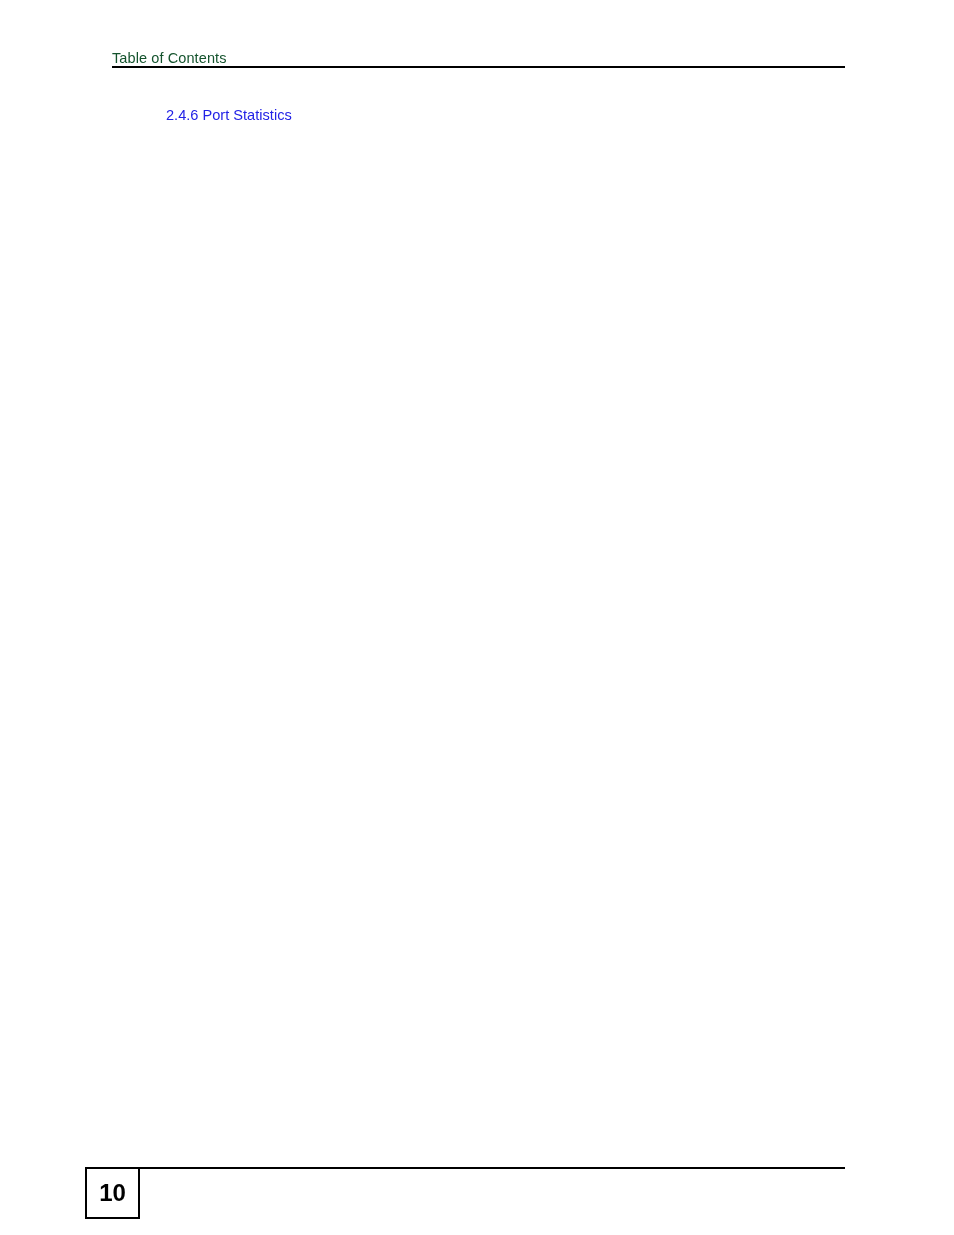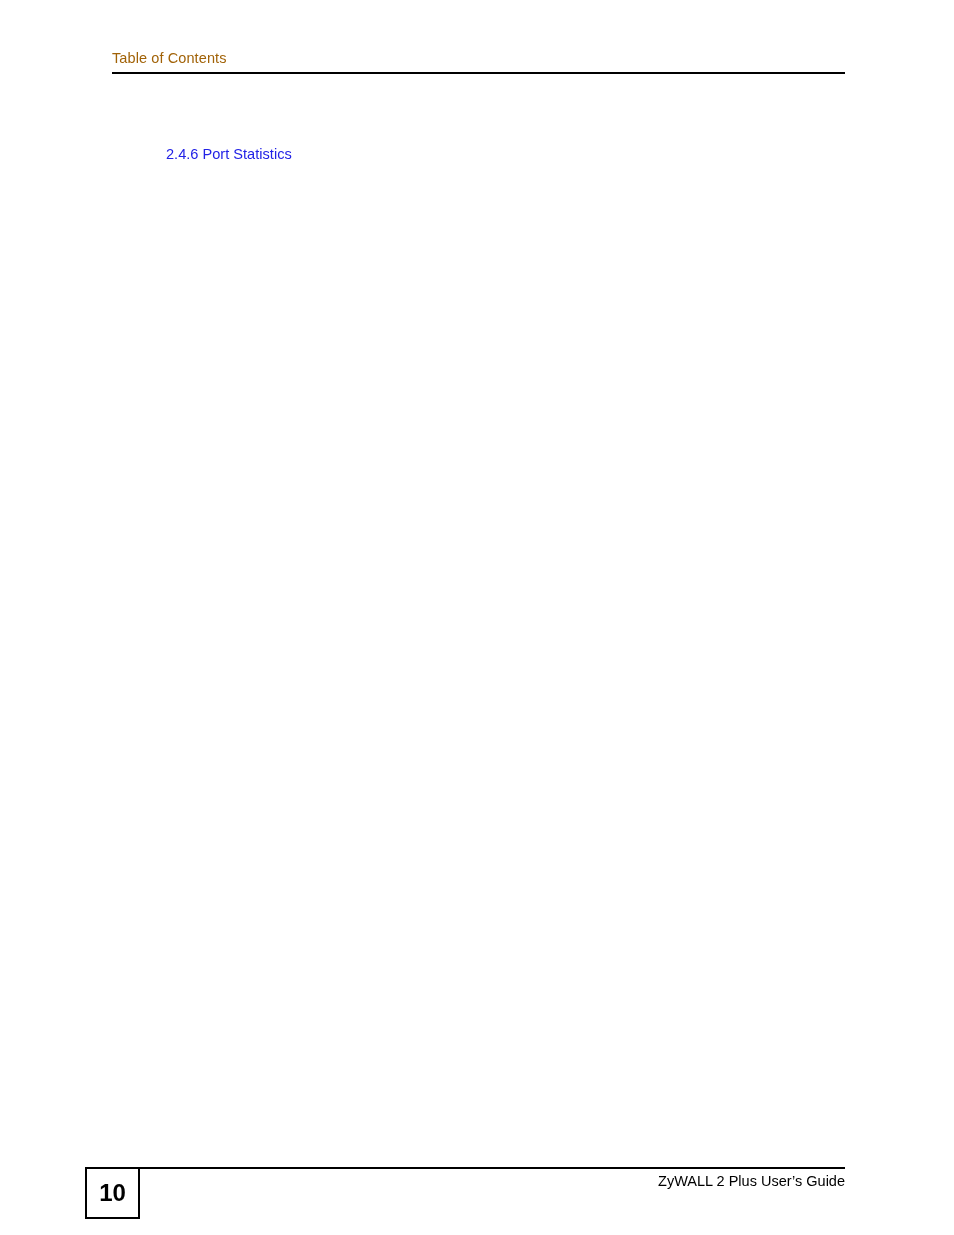--- a/index.html
+++ b/index.html
@@ -23,23 +23,22 @@
 
   
   .header {
     position: absolute;
     left: 112px;
     top: 50px;
     width: 733px;
   }
   .header-text {
     font-size: 14.5px;
-    color: #a16207;
+    color: #14532d;
     letter-spacing: 0.1px;
-    padding-bottom: 6px;
   }
   .header-rule {
     height: 2px;
     background: #000000;
     width: 733px;
   }
 
   
   .toc {
     position: absolute;
@@ -76,21 +75,21 @@
     white-space: nowrap;
   }
   .entry .page {
     flex: 0 0 auto;
     text-align: right;
     min-width: 22px;
   }
 
   
   .lvl1 { padding-left: 54px; }
-  .gap-lg .label { padding-right: 20px; margin-top: 39px; }
+  .gap-lg .label { padding-right: 20px; }
 
   
   .pad-sm .page { padding-left: 5px; }
 
   
   .footer {
     position: absolute;
     left: 85px;
     top: 1143px;
     width: 784px;
@@ -149,16 +148,15 @@
         <span class="leader"></span>
         <span class="page">64</span>
       </div>
     </div>
 
   <div class="footer">
     <div class="page-box">
       <span class="page-box-num">10</span>
     </div>
     <div class="footer-rule"></div>
-    <div class="footer-text">ZyWALL 2 Plus User’s Guide</div>
   </div>
 
 </div>
 
 </body></html>

